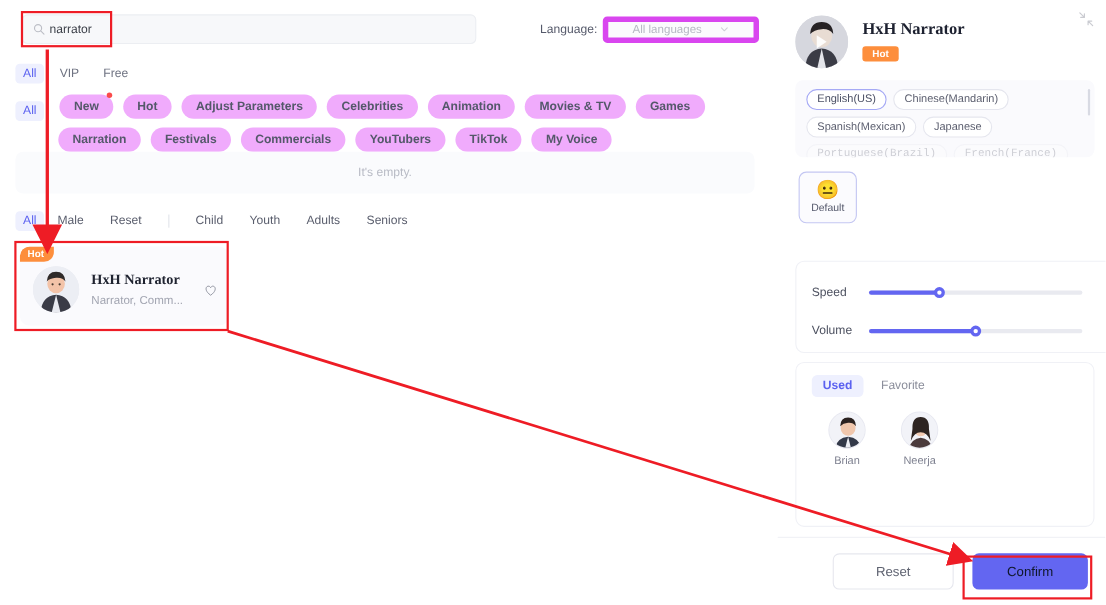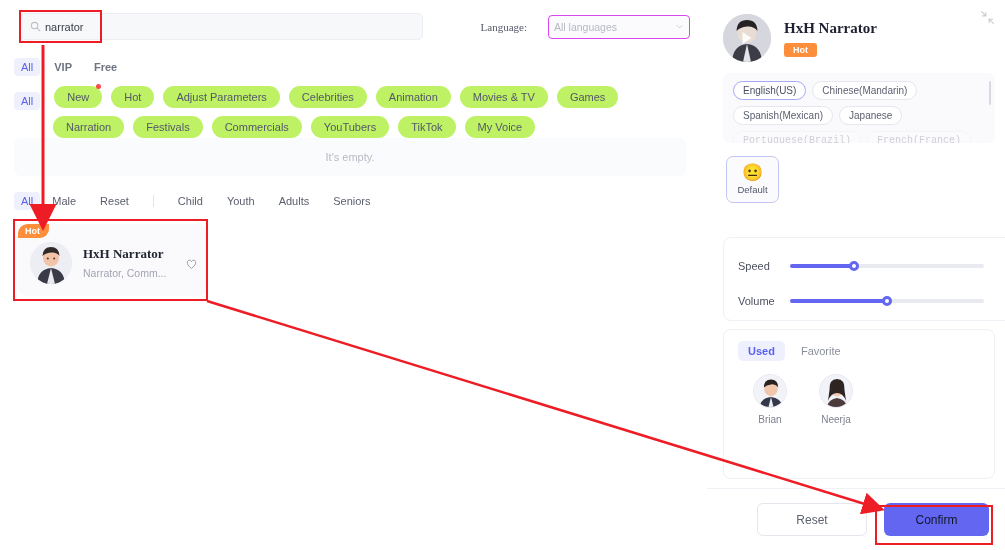--- a/index.html
+++ b/index.html
@@ -50,31 +50,30 @@
     font-family: "Liberation Sans", sans-serif;
     font-size: 11px; color: #3b3f48;
     width: 100%;
   }
   .lang-wrap {
     display: flex; align-items: center;
     margin-left: 58px;
   }
   .lang-label {
     font-size: 11px; color: #55596a;
-    margin-right: 21px;
+    margin-right: 5px;
     white-space: nowrap;
-    font-family: Liberation Serif, serif;
   }
   .lang-select {
     width: 142px; height: 24px;
     background: #fbfbfd;
-    border: 1px solid #d946ef;
+    border: 5px solid #d946ef;
     border-radius: 4px;
     display: flex; align-items: center; justify-content: space-between;
-    padding: 0 5px;
+    padding: 0 22px;
   }
   .lang-value { font-size: 10.5px; color: #b6b9c4; }
   .chev { width: 9px; height: 9px; opacity: .42; }
 
   
   .filter-row {
     position: absolute;
     left: 14px;
     display: flex; align-items: center;
     flex-wrap: wrap;
@@ -88,32 +87,32 @@
     background: #eef0fe;
     border-radius: 4px;
     padding: 3px 7px;
     margin-right: 14px;
     flex: 0 0 auto;
   }
   .tier-item {
     font-size: 11px; color: #6f7382;
     margin-right: 22px;
     flex: 0 0 auto;
-    font-weight: bold;
   }
   .chip {
     position: relative;
     font-size: 11px;
     color: #54586a;
-    background: #bef264;
+    background: #f0abfc;
     border-radius: 13px;
     padding: 5px 13px;
     margin: 0 9px 8px 0;
     flex: 0 0 auto;
     white-space: nowrap;
+    font-weight: bold;
   }
   .chip .dot {
     position: absolute;
     top: -2px; right: 1px;
     width: 5px; height: 5px;
     border-radius: 50%;
     background: #fa4b4b;
   }
 
   

